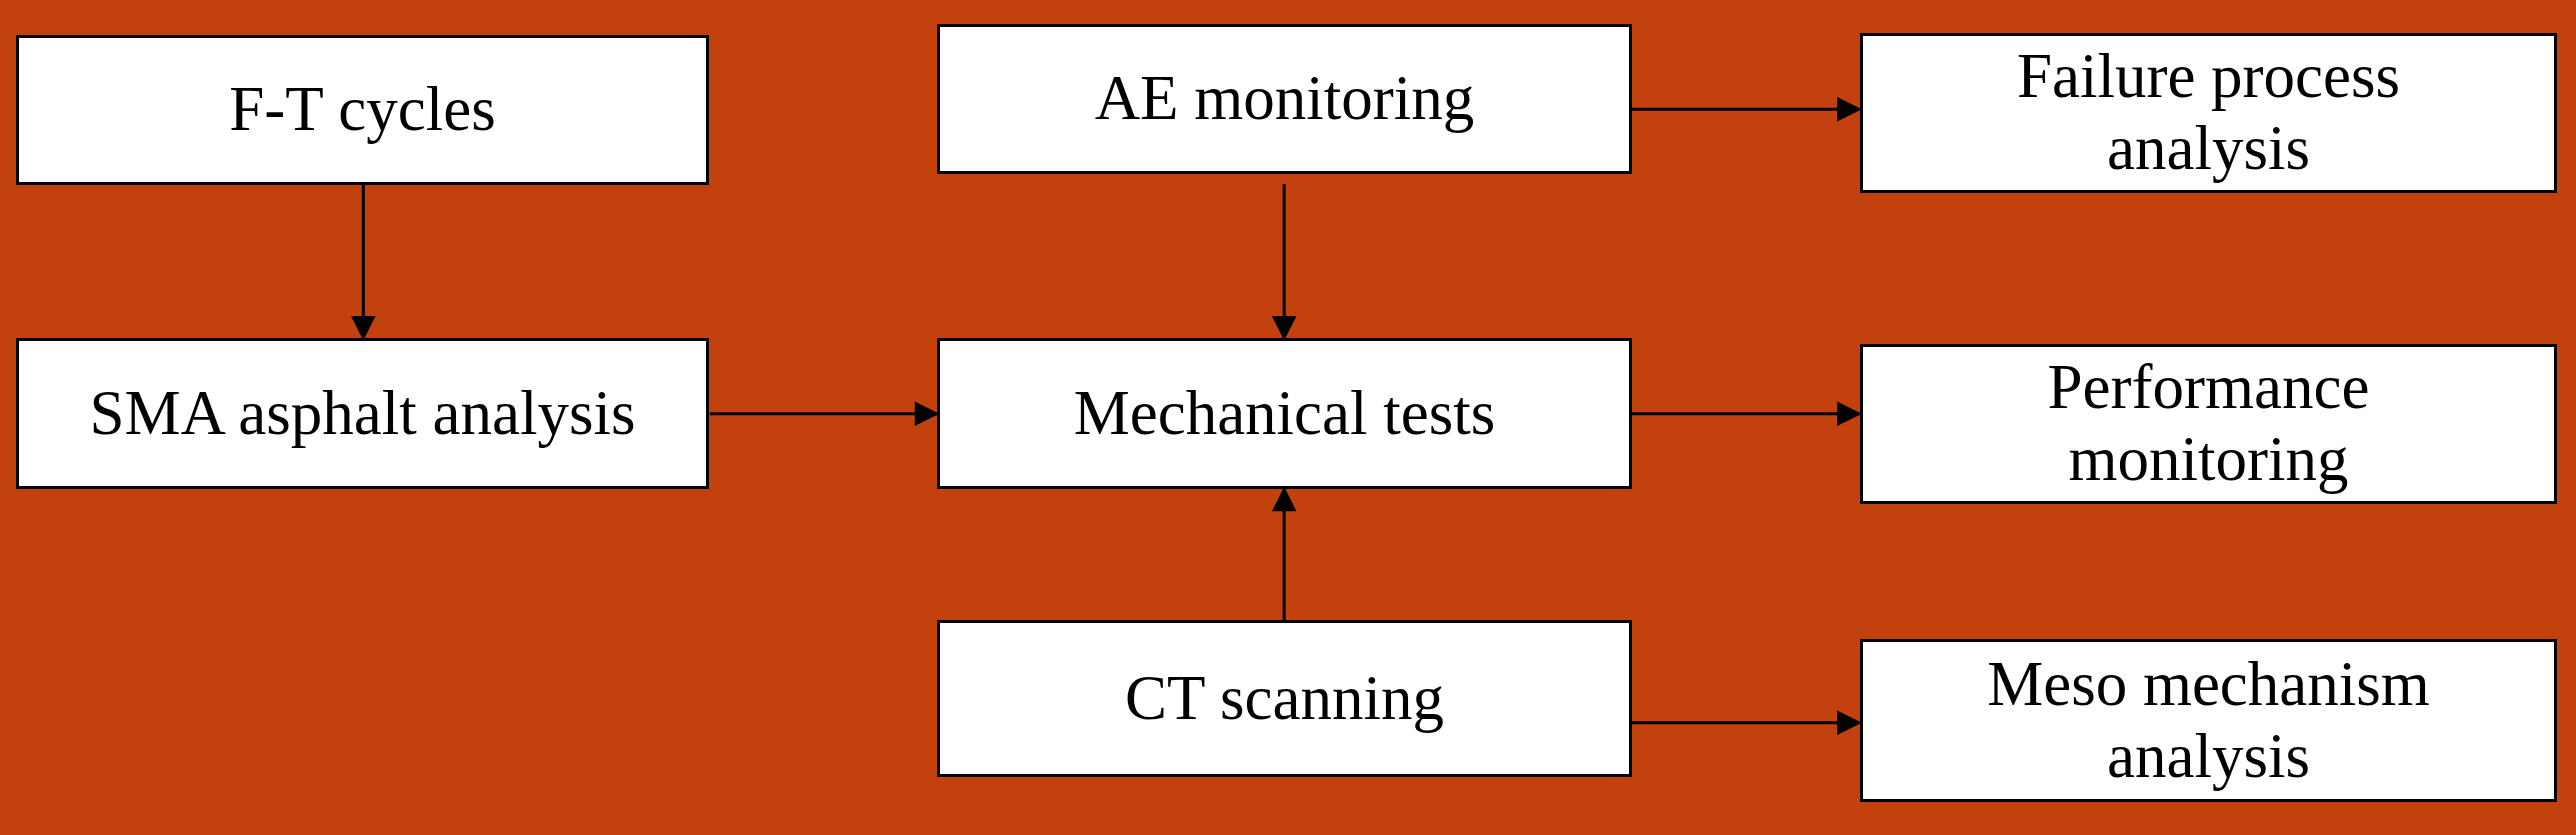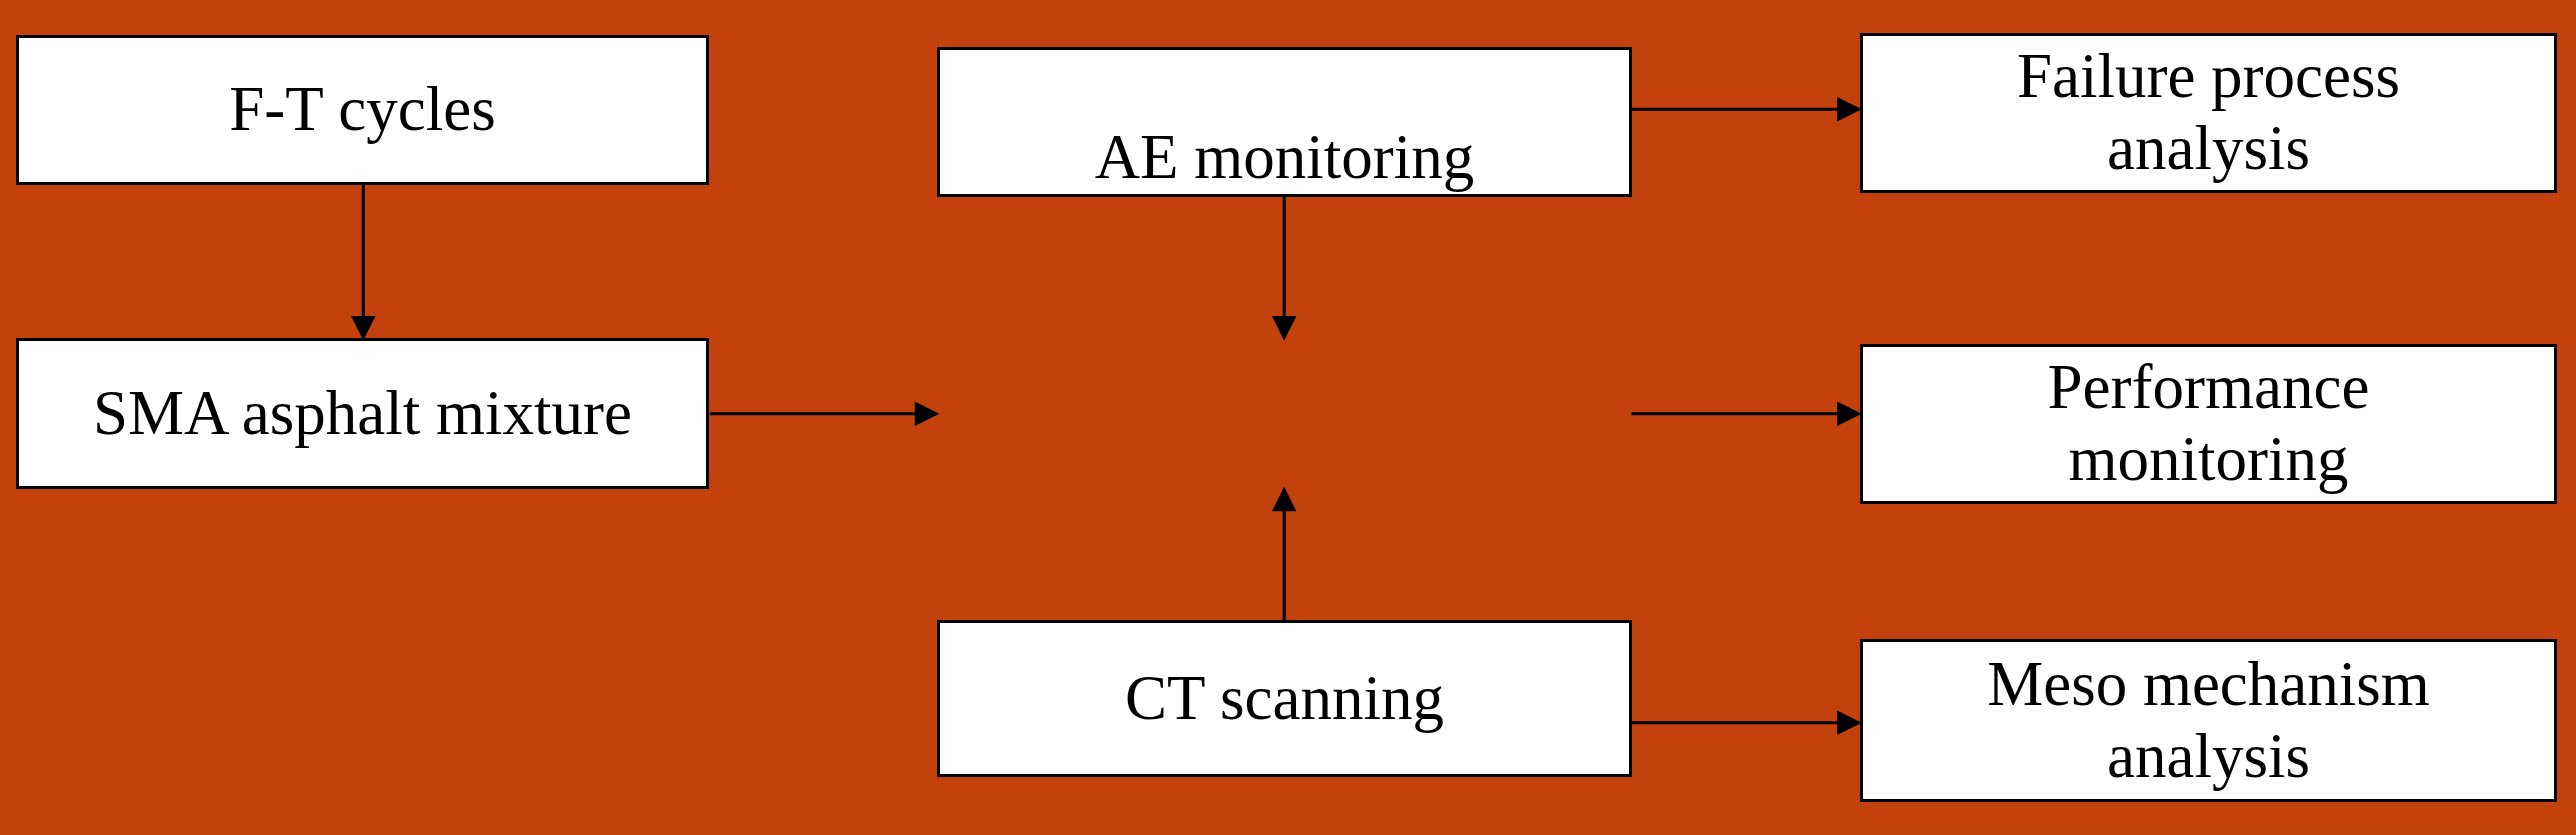--- a/index.html
+++ b/index.html
@@ -19,21 +19,21 @@
     display:flex;
     flex-direction:column;
     align-items:center;
     justify-content:center;
     text-align:center;
     font-size:63px;
     line-height:1.14;
   }
   
   #ft-cycles               {left:16px;   top:35px;  width:693px; height:150px;}
-  #ae-monitoring           {left:937px; top:47px;  width:695px; height:150px;justify-content:flex-end;}
+  #ae-monitoring           {left:937px; top:24px;  width:695px; height:150px;}
   #failure-process-analysis{left:1860px; top:33px;  width:697px; height:160px;}
   #sma-asphalt-mixture     {left:16px;   top:338px; width:693px; height:151px;}
   #mechanical-tests        {left:937px; top:338px; width:695px; height:151px;}
   #performance-degradation {left:1860px; top:344px; width:697px; height:160px;}
   #ct-scanning             {left:937px; top:620px; width:695px; height:157px;}
   #meso-mechanism-analysis {left:1860px; top:639px; width:697px; height:163px;align-items:center;}
   #arrows-layer{
     position:absolute;
     left:0;top:0;
     width:2576px;height:835px;
@@ -67,23 +67,26 @@
   <div class="box" id="ae-monitoring">
     <span class="line">AE monitoring</span>
   </div>
 
   <div class="box" id="failure-process-analysis">
     <span class="line">Failure process</span>
     <span class="line">analysis</span>
   </div>
 
   <div class="box" id="sma-asphalt-mixture">
-    <span class="line">SMA asphalt mixture</span>
+    <span class="line">SMA asphalt analysis</span>
   </div>
 
+  <div class="box" id="mechanical-tests">
+    <span class="line">Mechanical tests</span>
+  </div>
 
   <div class="box" id="performance-degradation">
     <span class="line">Performance</span>
     <span class="line">monitoring</span>
   </div>
 
   <div class="box" id="ct-scanning">
     <span class="line">CT scanning</span>
   </div>
 

